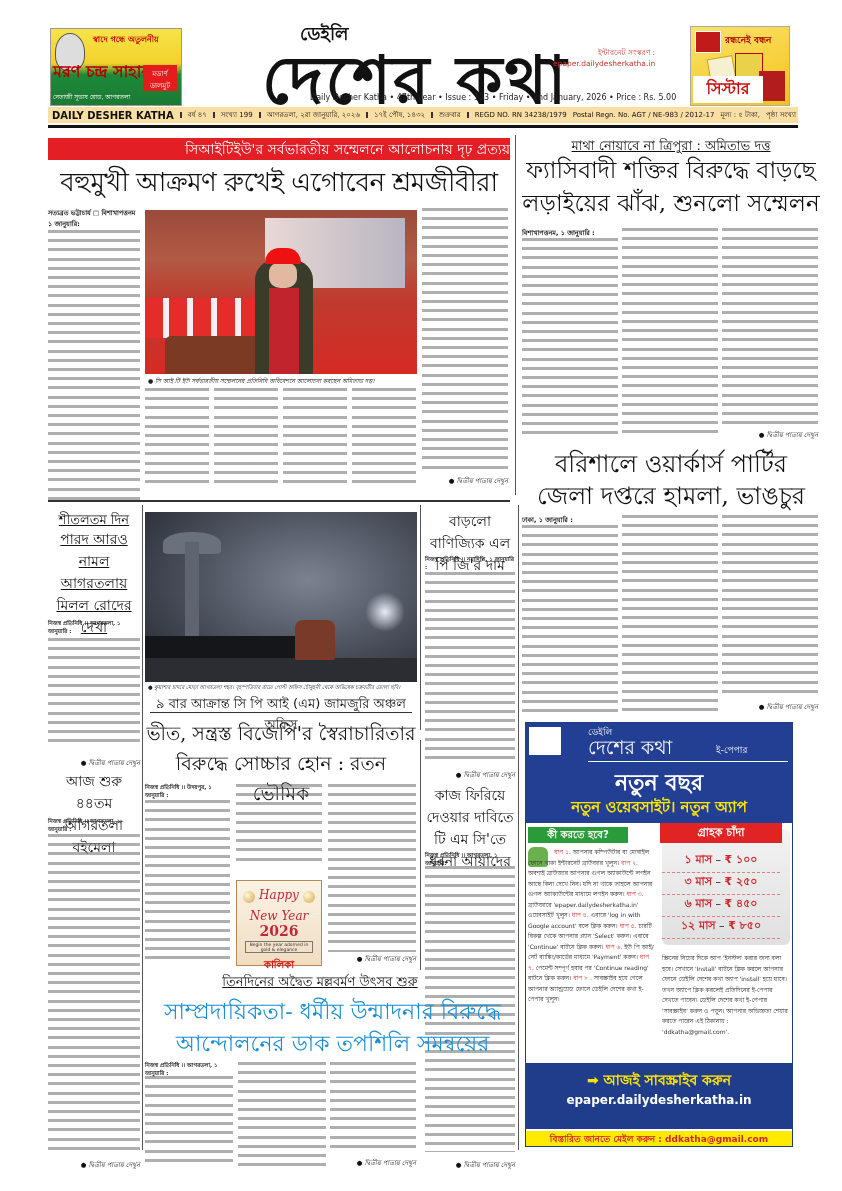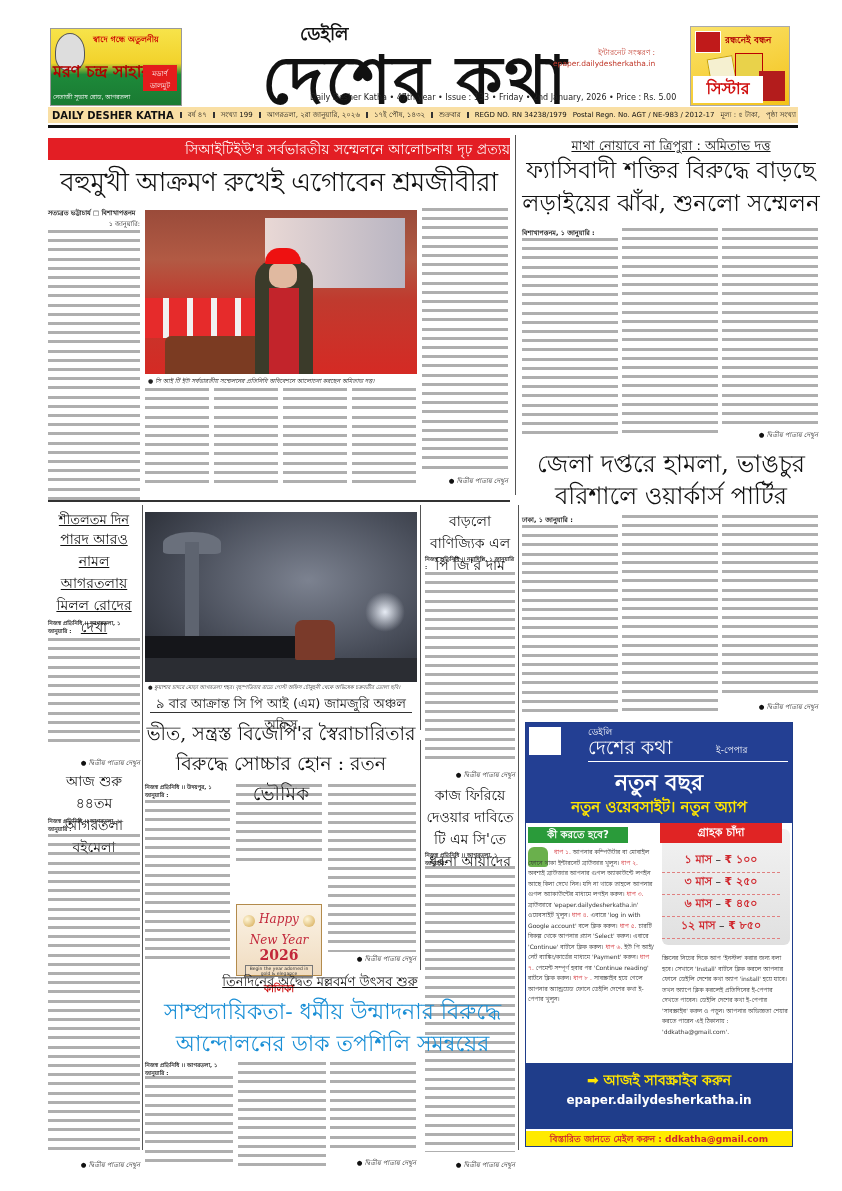--- a/index.html
+++ b/index.html
@@ -53,21 +53,21 @@
   .col-head { font-family: "DejaVu Serif", serif; text-align: center; }
   .photo2 { left: 145px; top: 512px; width: 272px; height: 170px; background: radial-gradient(ellipse at 60% 40%,#7c8290 0%,#474c58 55%,#22252c 100%); overflow: hidden; }
   .photo2 .tower { position:absolute; left: 40px; top: 30px; width: 14px; height: 100px; background: #5e6470; }
   .photo2 .tower-top { position:absolute; left: 18px; top: 20px; width: 58px; height: 22px; background: #6a707c; border-radius: 50% 50% 10% 10%; }
   .photo2 .wall { position:absolute; left: 0; top: 124px; width: 150px; height: 22px; background: #15161a; }
   .photo2 .rick { position:absolute; left: 150px; top: 108px; width: 40px; height: 40px; background: #7a3a2a; border-radius: 8px 8px 2px 2px; }
   .photo2 .road { position:absolute; left: 0; top: 146px; width: 272px; height: 24px; background: #2b2d33; }
   .photo2 .glow { position:absolute; left: 220px; top: 80px; width: 40px; height: 40px; background: radial-gradient(circle,#e7ecf5 0%,rgba(231,236,245,0) 70%); }
   .mid-kicker { left: 145px; top: 694px; width: 272px; font-size: 13px; text-align: center; }
   .mid-head { left: 145px; top: 718px; width: 272px; font-size: 19px; font-family: "DejaVu Serif", serif; text-align: center; line-height: 30px; }
-  .newyear { left: 236px; top: 904px; width: 86px; height: 72px; background: linear-gradient(180deg,#fbf3e6,#f0dcc0); border: 1px solid #b38b4c; text-align: center; }
+  .newyear { left: 236px; top: 880px; width: 86px; height: 86px; background: linear-gradient(180deg,#fbf3e6,#f0dcc0); border: 1px solid #b38b4c; text-align: center; }
   .newyear .hny { font-size: 12px; color: #c2273a; font-style: italic; font-family: "DejaVu Serif", serif; line-height: 13px; margin-top: 8px; }
   .newyear .yr { font-size: 14px; color: #c2273a; font-weight: bold; font-family: "DejaVu Serif", serif; }
   .newyear .tag { font-size: 4.5px; border: 1px solid #777; margin: 2px 8px; color: #333; }
   .newyear .brand { font-size: 10px; color: #d01010; font-weight: bold; margin-top: 4px; }
   .ball { position: absolute; width: 12px; height: 12px; border-radius: 50%; background: radial-gradient(circle at 35% 35%,#fff7da,#d3a64d); }
   .bottom-kicker { left: 180px; top: 972px; width: 280px; font-size: 13px; text-align: center; text-decoration: underline; }
   .bottom-head { left: 145px; top: 996px; width: 375px; font-size: 22px; color: #1a8fd6; font-family: "DejaVu Serif", serif; text-align: center; line-height: 32px; }
   
   .ep { left: 525px; top: 722px; width: 268px; height: 425px; border: 1px solid #1f3d8a; overflow: hidden; background: #fff; }
   .ep .top { position: absolute; left: 0; top: 0; width: 100%; height: 100px; background: #233f93; }
@@ -138,21 +138,21 @@
   <span>মূল্য : ৫ টাকা,</span>
   <span>পৃষ্ঠা সংখ্যা - ৮</span>
 </div>
 <div class="abs rule"></div>
 
 <div class="abs redbar">সিআইটিইউ'র সর্বভারতীয় সম্মেলনে আলোচনায় দৃঢ় প্রত্যয়</div>
 <div class="abs lead-head">বহুমুখী আক্রমণ রুখেই এগোবেন শ্রমজীবীরা</div>
 
 <div class="abs" style="left:48px;top:208px;width:92px;">
   <div class="byline">সত্যব্রত ভট্টাচার্য □ বিশাখাপত্তনম</div>
-  <div class="byline" style="font-weight:normal;text-align:right;">১ জানুয়ারি:</div>
+  <div class="byline" style="font-weight:bold;">১ জানুয়ারি:</div>
   <div class="body-text fill" style="height:275px;"></div>
 </div>
 
 <div class="abs photo1">
   <div class="screen"></div>
   <div class="table"></div>
   <div class="podium"></div>
   <div class="speaker"></div>
   <div class="scarf"></div>
   <div class="face"></div>
@@ -174,22 +174,22 @@
   <div>ফ্যাসিবাদী শক্তির বিরুদ্ধে বাড়ছে</div>
   <div>লড়াইয়ের ঝাঁঝ, শুনলো সম্মেলন</div>
 </div>
 <div class="abs byline" style="left:522px;top:228px;width:96px;">বিশাখাপত্তনম, ১ জানুয়ারি :</div>
 <div class="abs body-text fill" style="left:522px;top:238px;width:96px;height:200px;"></div>
 <div class="abs body-text fill" style="left:622px;top:228px;width:96px;height:210px;"></div>
 <div class="abs body-text fill" style="left:722px;top:228px;width:96px;height:198px;"></div>
 <div class="abs cont" style="left:722px;top:430px;width:96px;">● দ্বিতীয় পাতায় দেখুন</div>
 
 <div class="abs r-head2">
+  <div>বরিশালে ওয়ার্কার্স পার্টির</div>
   <div>জেলা দপ্তরে হামলা, ভাঙচুর</div>
-  <div>বরিশালে ওয়ার্কার্স পার্টির</div>
 </div>
 <div class="abs byline" style="left:522px;top:515px;width:96px;">ঢাকা, ১ জানুয়ারি :</div>
 <div class="abs body-text fill" style="left:522px;top:525px;width:96px;height:190px;"></div>
 <div class="abs body-text fill" style="left:622px;top:515px;width:96px;height:200px;"></div>
 <div class="abs body-text fill" style="left:722px;top:515px;width:96px;height:182px;"></div>
 <div class="abs cont" style="left:722px;top:702px;width:96px;">● দ্বিতীয় পাতায় দেখুন</div>
 
 <div class="abs hr" style="left:48px;top:500px;width:462px;"></div>
 
 <div class="abs col-head" style="left:48px;top:510px;width:92px;font-size:13px;text-decoration:underline;">শীতলতম দিন</div>

